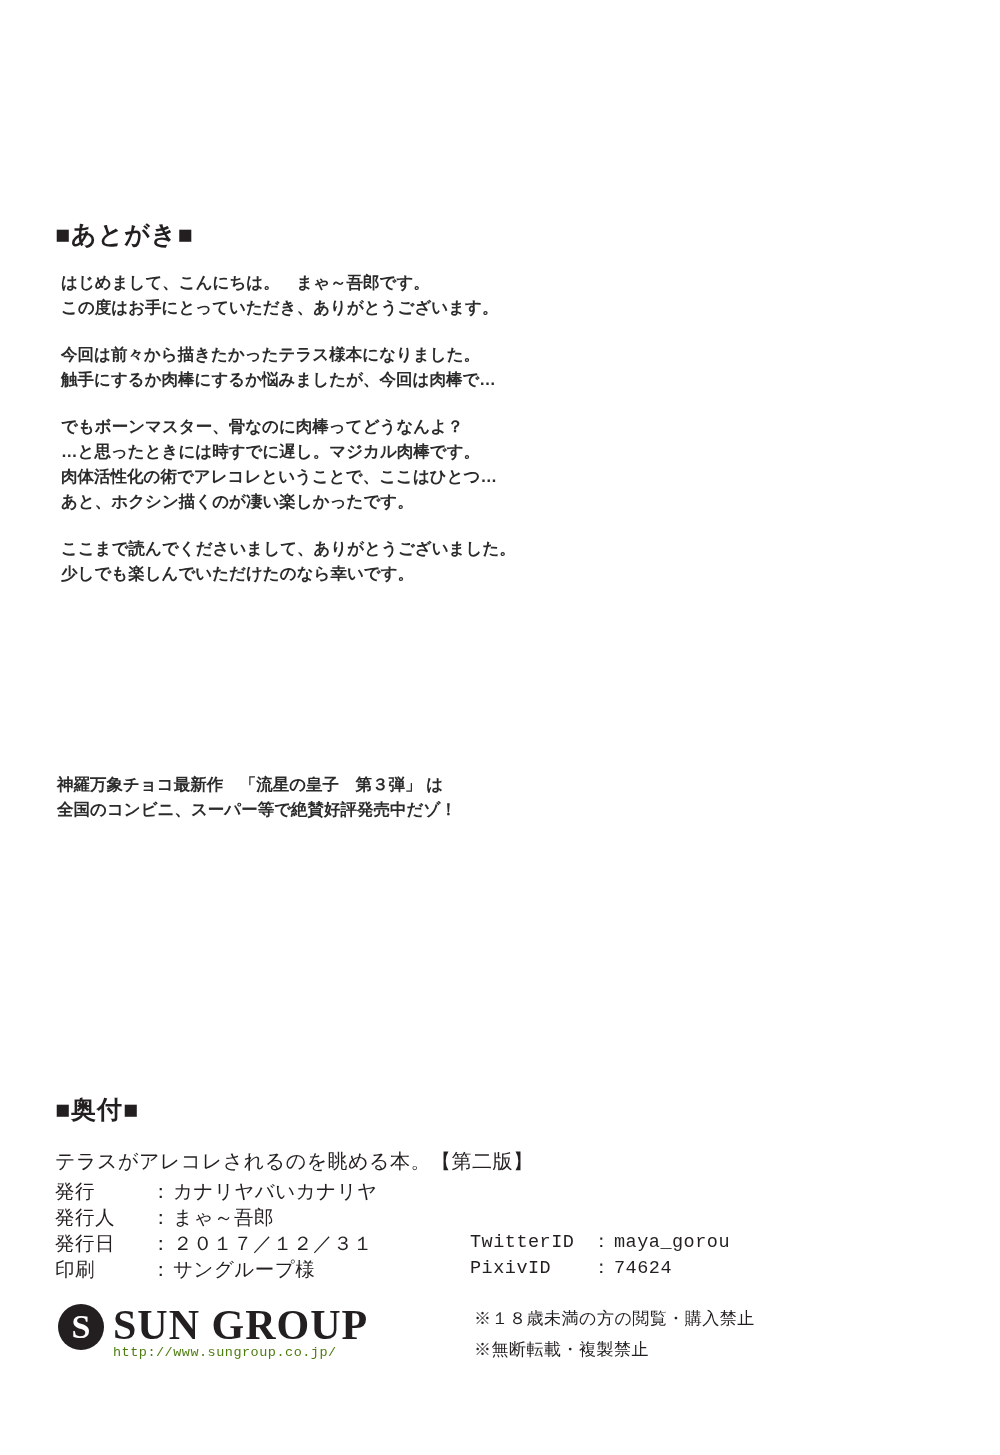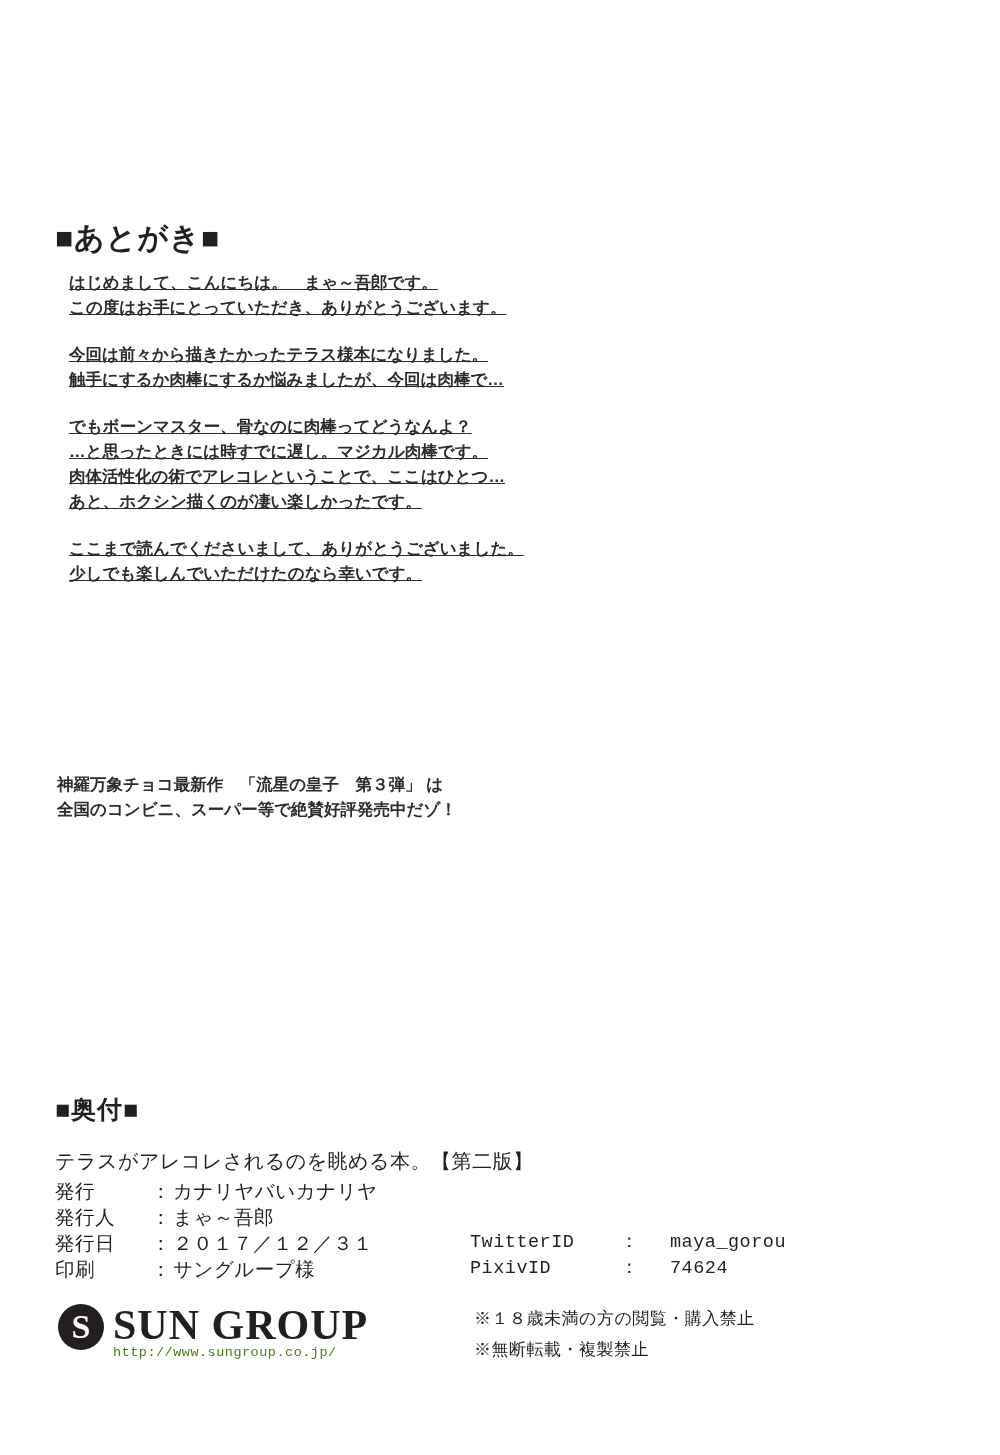--- a/index.html
+++ b/index.html
@@ -19,41 +19,40 @@
   .page {
     position: absolute;
     inset: 0;
   }
 
   
   .afterword-heading {
     position: absolute;
     left: 55px;
     top: 218px;
-    font-size: 30px;
+    font-size: 25px;
     font-weight: 700;
     letter-spacing: 1px;
     color: #231f20;
     white-space: nowrap;
   }
 
   .afterword-body {
     position: absolute;
     left: 57px;
     top: 270px;
     width: 700px;
     font-size: 16.5px;
     line-height: 25px;
     color: #2b2b2b;
     font-weight: 600;
   }
   .afterword-body p {
-    margin: 0 0 22px 12px;
-    white-space: pre-line;
-    text-decoration: underline;
+    margin: 0 0 22px 4px;
+    white-space: pre-line;
   }
   .afterword-body p:last-child { margin-bottom: 0; }
 
   .thanks-block {
     position: absolute;
     left: 57px;
     top: 634px;
     width: 700px;
     font-size: 16.5px;
     line-height: 25px;
@@ -123,21 +122,21 @@
   .sns {
     position: absolute;
     left: 470px;
     top: 1230px;
     font-family: "Liberation Mono", monospace;
     font-size: 18.5px;
     line-height: 26px;
     letter-spacing: 0.5px;
     color: #231f20;
   }
-  .sns-row { display: flex; white-space: nowrap; gap: 28px; }
+  .sns-row { display: flex; white-space: nowrap; }
   .sns-label { width: 122px; display: inline-block; }
   .sns-colon { width: 22px; display: inline-block; }
 
   
   .logo {
     position: absolute;
     left: 58px;
     top: 1303px;
     display: flex;
     align-items: flex-start;

